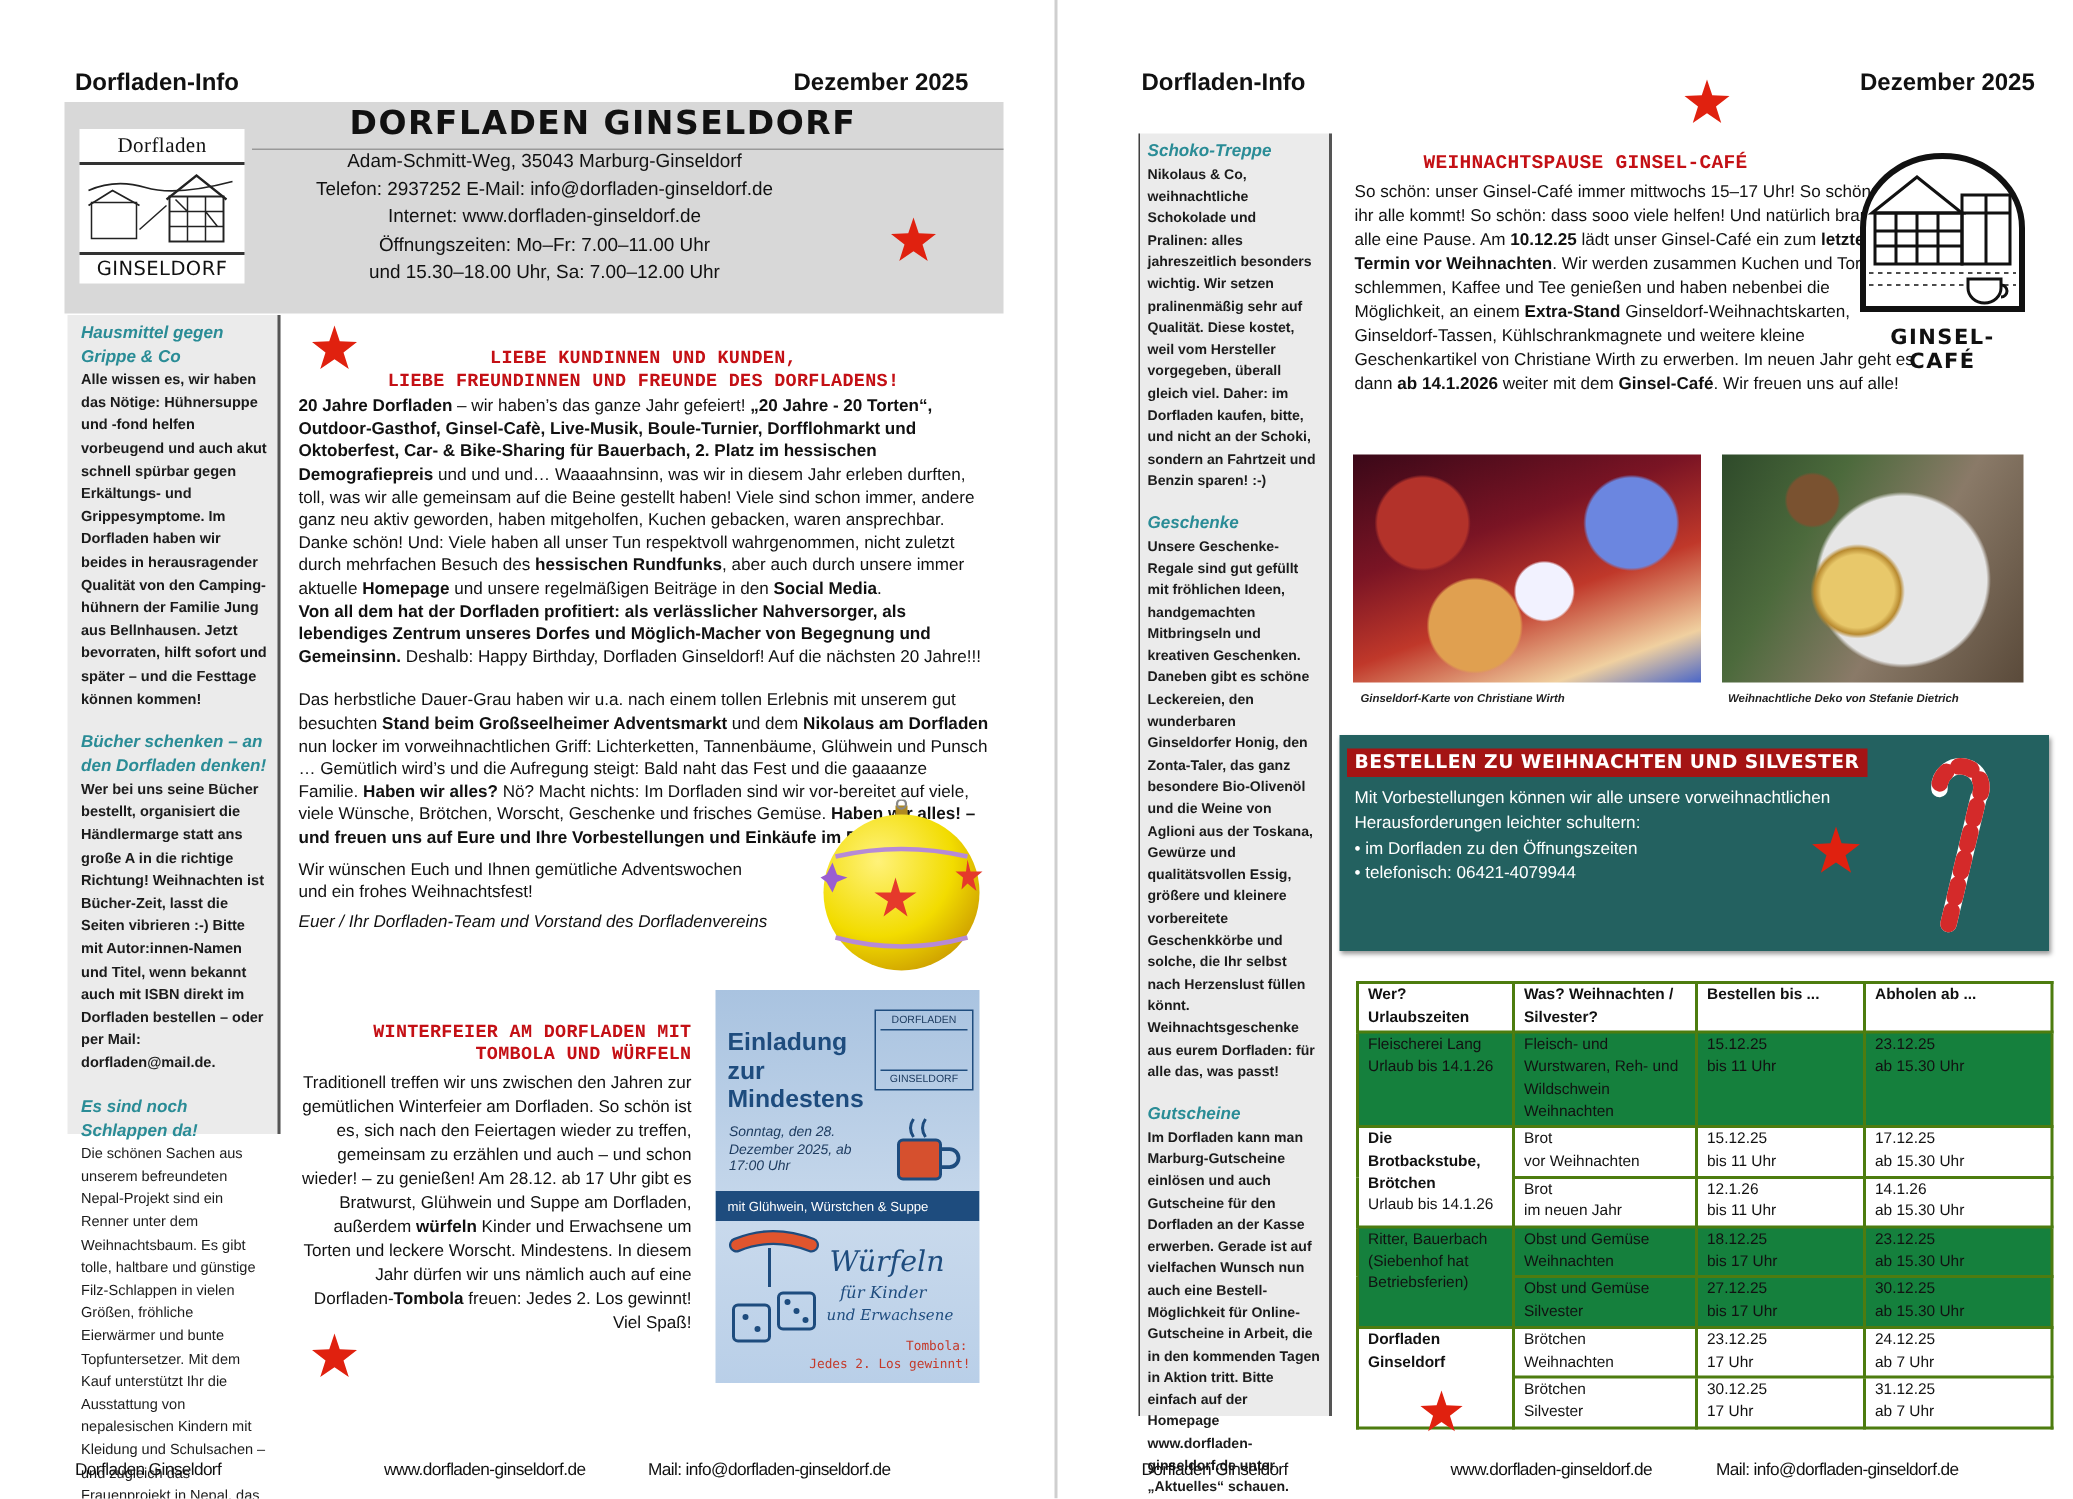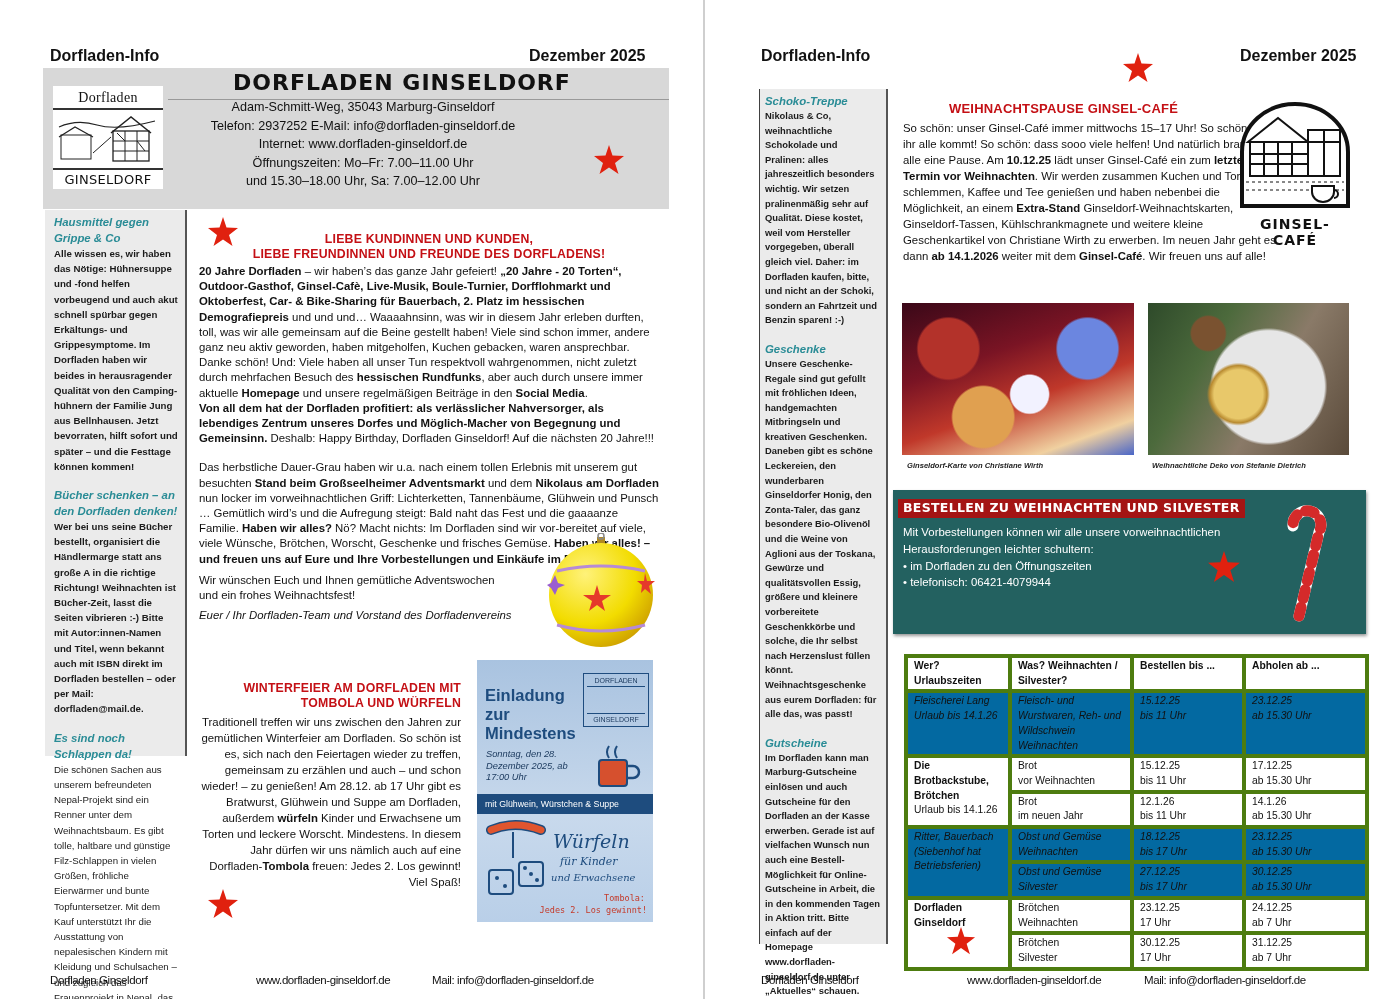--- a/index.html
+++ b/index.html
@@ -26,21 +26,21 @@
   
   .sidebar { position: absolute; background: #ebebeb; padding: 4px 6px 0 9px; font-size: 9.7px; line-height: 15.2px; border-right: 2px solid #555; }
   .sidebar-left { left: 45px; top: 210px; width: 142px; height: 546px; }
   .sidebar-right { left: 759px; top: 89px; width: 129px; height: 855px; border-left: 1px solid #404040; padding-left: 5px; }
   .sb-title { font-style: italic; font-weight: bold; color: #2a8c96; font-size: 11.4px; line-height: 16px; }
   .sb-body { font-weight: bold; color: #1b1b1b; margin-bottom: 13px; }
   .sb-body.normal { font-weight: normal; }
 
   
   .main-left { position: absolute; left: 199px; top: 222px; width: 460px; font-size: 11.4px; line-height: 15.2px; color: #111; }
-  .red-head { font-family: Liberation Sans, sans-serif; font-weight: bold; color: #c41015; text-transform: uppercase; letter-spacing: 0.2px; }
+  .red-head { font-family: Liberation Mono, monospace; font-weight: bold; color: #c41015; text-transform: uppercase; letter-spacing: 0.2px; }
   .greet { text-align: center; font-size: 12.3px; line-height: 15px; margin-top: 10px; margin-bottom: 2px; }
   .p { margin-bottom: 0; }
   .gap { height: 14px; }
   b { font-weight: bold; }
   .italic { font-style: italic; }
 
   .winter { position: absolute; left: 199px; top: 681px; width: 262px; text-align: right; font-size: 11.4px; line-height: 16px; }
   .winter .red-head { font-size: 12.3px; line-height: 15px; margin-bottom: 3px; }
   .invite { position: absolute; left: 477px; top: 660px; width: 176px; height: 262px; background: linear-gradient(180deg,#a9c3e0,#c8d9ec 60%,#b9cfe8); overflow: hidden; }
   .inv-title { position: absolute; left: 8px; top: 26px; font-size: 16.5px; line-height: 19px; font-weight: bold; color: #1e4c7e; }
@@ -71,23 +71,23 @@
       linear-gradient(120deg, #2e4a2a 0%, #4c6a3c 30%, #8a7a68 60%, #5a4a3a 100%); }
   .caption { position: absolute; top: 461px; font-size: 7.6px; font-style: italic; font-weight: bold; color: #222; }
 
   .order-box { position: absolute; left: 893px; top: 490px; width: 473px; height: 144px; background: #236160; color: #fff; font-size: 11.4px; line-height: 16.8px; box-shadow: 1px 2px 3px #999; }
   .order-title { position: absolute; left: 5px; top: 9px; background: #a41414; color: #fff; font-family: "DejaVu Sans", sans-serif; font-weight: bold; font-size: 12.5px; padding: 1px 5px; text-transform: uppercase; letter-spacing: 0.3px; }
   .order-body { position: absolute; left: 10px; top: 34px; width: 380px; }
   .order-body a { color: #fff; text-decoration: underline; }
 
   
   .ttable { position: absolute; left: 904px; top: 654px; width: 465px; border-collapse: collapse; font-size: 10.3px; line-height: 14.7px; }
-  .ttable td, .ttable th { border: 4px solid #4d7c0f; padding: 1px 6px 1px 6px; vertical-align: top; text-align: left; }
+  .ttable td, .ttable th { border: 2px solid #4d7c0f; padding: 1px 6px 1px 6px; vertical-align: top; text-align: left; }
   .ttable th { font-weight: bold; }
-  .ttable .yellow td { background: #0369a1; font-style: italic; }
+  .ttable .yellow td { background: #15803d; }
 
   .star { position: absolute; }
 </style>
 </head>
 <body>
 
 <div class="page page-left">
   <div class="hdr-left" style="left:50px">Dorfladen-Info</div>
   <div class="hdr-right" style="left:529px">Dezember 2025</div>
 

